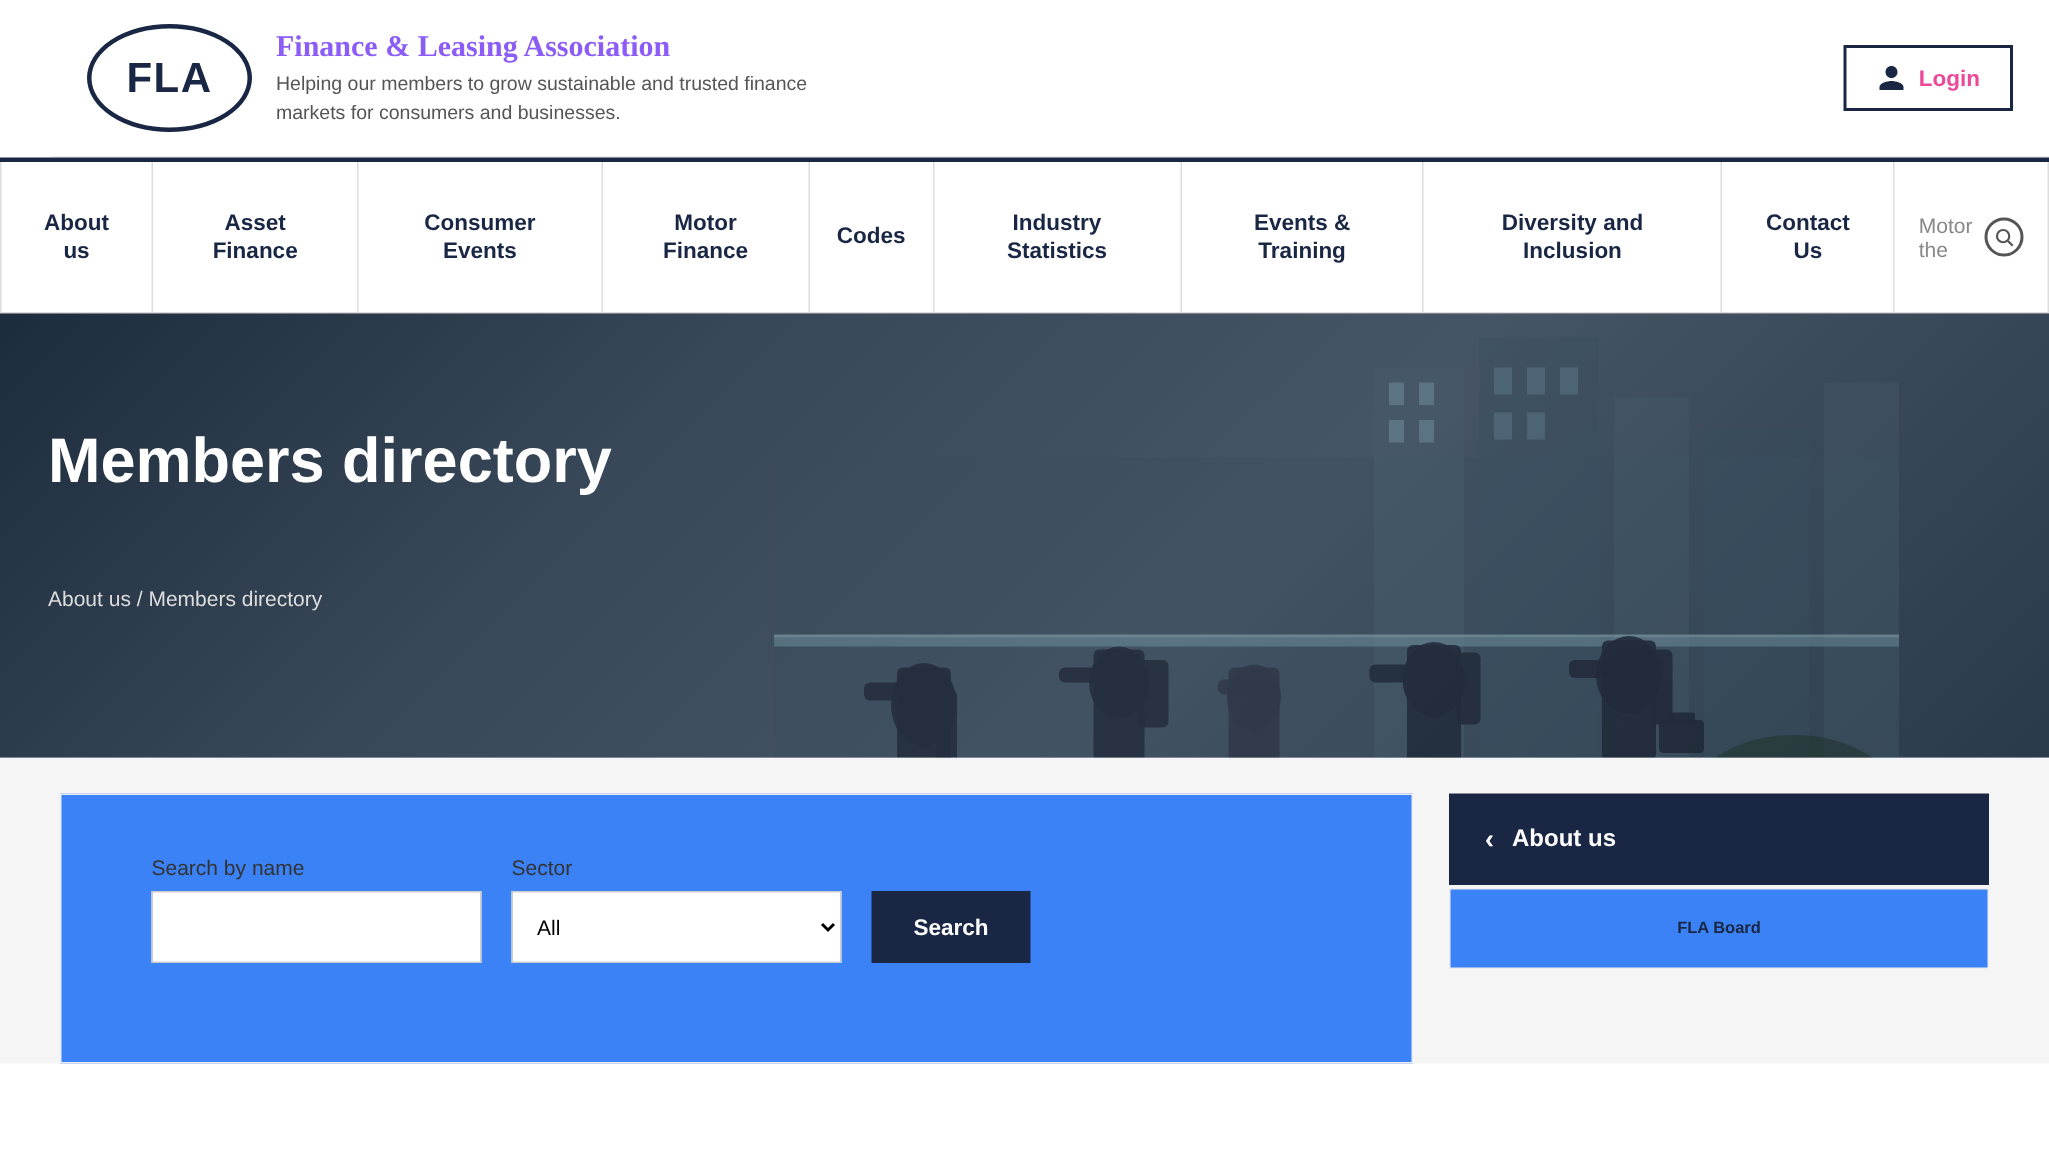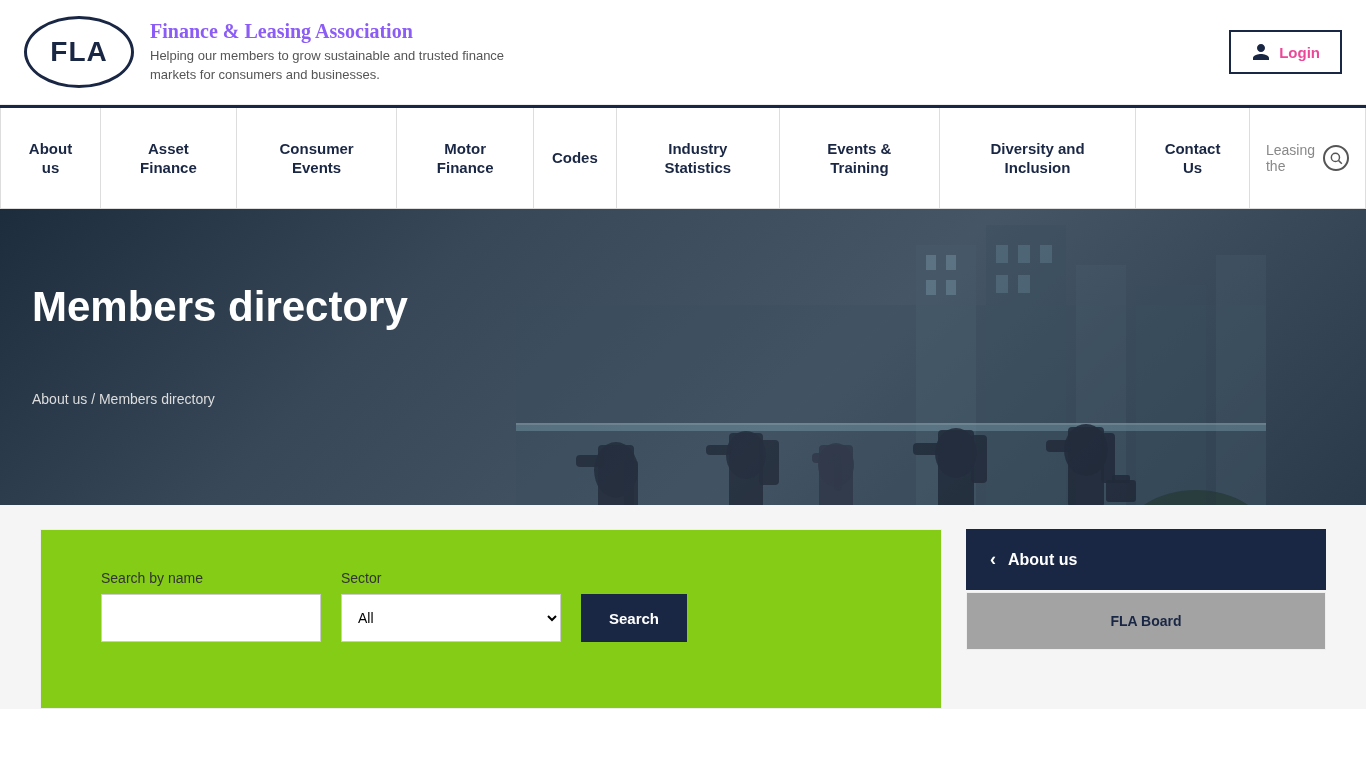--- a/index.html
+++ b/index.html
@@ -6,20 +6,21 @@
     body { font-family: Arial, sans-serif; width: 1366px; min-height: 768px; overflow-x: hidden; background: #fff; }
 
     
     .header {
       display: flex;
       align-items: center;
       justify-content: space-between;
       padding: 16px 24px;
       background: #fff;
       border-bottom: 1px solid #eee;
+      margin-left: 34px;
     }
     .header-left {
       display: flex;
       align-items: center;
       gap: 16px;
     }
     .logo-oval {
       width: 110px;
       height: 72px;
       border: 3px solid #1a2744;
@@ -156,21 +157,21 @@
       display: flex;
       gap: 0;
       padding: 0;
       background: #f5f5f5;
       min-height: 200px;
     }
 
     
     .search-panel {
       flex: 1;
-      background: #84cc16;
+      background: #3b82f6;
       margin: 24px 0 0 40px;
       padding: 40px 40px 40px 60px;
       border: 1px solid #eee;
       min-height: 180px;
     }
     .search-form {
       display: flex;
       align-items: flex-end;
       gap: 20px;
     }
@@ -226,24 +227,24 @@
       padding: 20px 24px;
       font-size: 16px;
       font-weight: 600;
       display: flex;
       align-items: center;
       gap: 12px;
       cursor: pointer;
       margin-bottom: 2px;
     }
     .sidebar-item-secondary {
-      background: #a3a3a3;
+      background: #3b82f6;
       color: #1a2744;
       padding: 20px 24px;
-      font-size: 14px;
+      font-size: 11px;
       font-weight: 600;
       display: flex;
       align-items: center;
       justify-content: center;
       cursor: pointer;
       border: 1px solid #eee;
       margin-bottom: 2px;
     }
     .chevron-left {
       font-size: 18px;
@@ -283,21 +284,21 @@
   <a class="nav-item">About us</a>
   <a class="nav-item">Asset Finance</a>
   <a class="nav-item">Consumer Events</a>
   <a class="nav-item">Motor Finance</a>
   <a class="nav-item">Codes</a>
   <a class="nav-item">Industry Statistics</a>
   <a class="nav-item">Events &amp; Training</a>
   <a class="nav-item">Diversity and Inclusion</a>
   <a class="nav-item">Contact Us</a>
   <div class="nav-search">
-    <span>Leasing the</span>
+    <span>Motor the</span>
     <div class="search-circle">
       <svg width="14" height="14" viewBox="0 0 24 24" fill="none" stroke="#555" stroke-width="2.5">
         <circle cx="11" cy="11" r="7"></circle>
         <line x1="16.5" y1="16.5" x2="22" y2="22"></line>
       </svg>
     </div>
   </div>
 </nav>
 
 <section class="hero">

